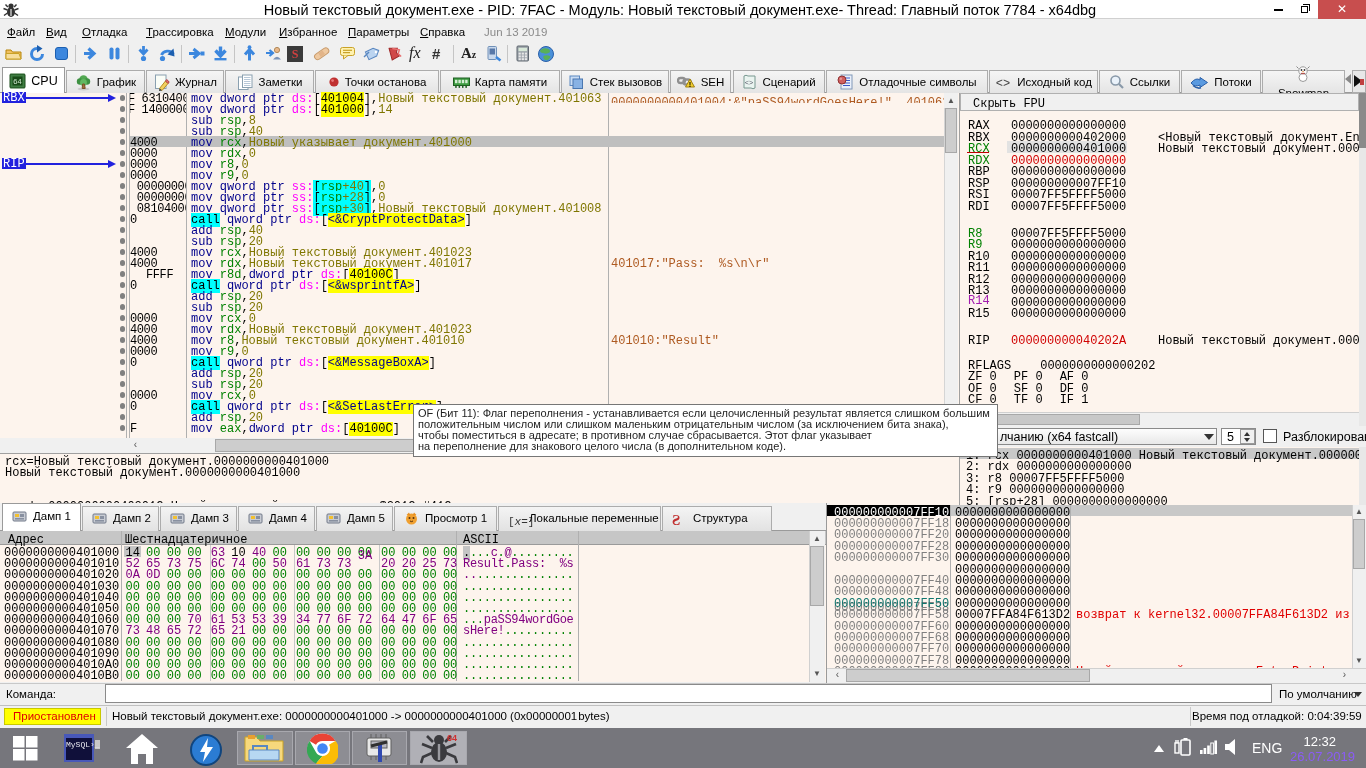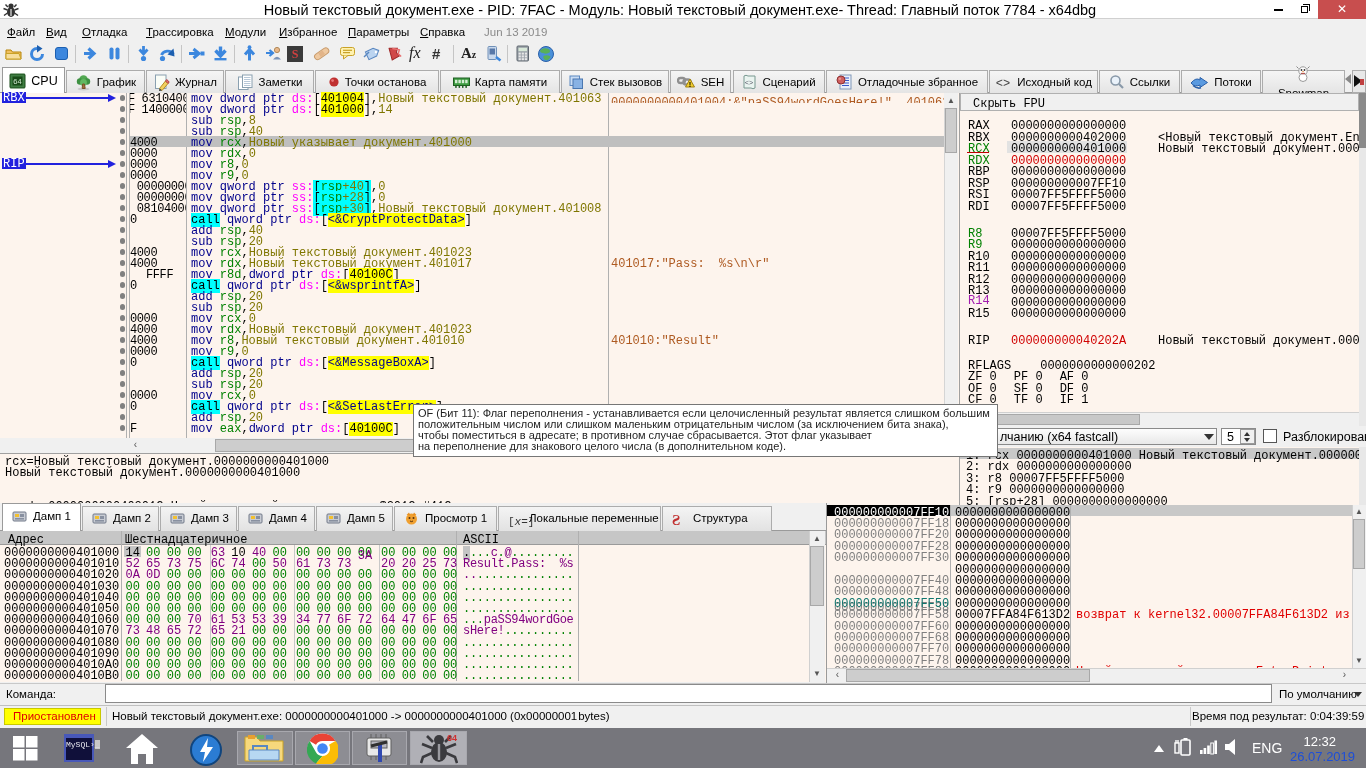--- a/index.html
+++ b/index.html
@@ -268,21 +268,21 @@
         <g stroke="#3858C8">
           <line x1="6" y1="4" x2="13" y2="4"></line>
           <line x1="6" y1="6.5" x2="13" y2="6.5"></line>
           <line x1="6" y1="9" x2="13" y2="9"></line>
           <line x1="6" y1="11.5" x2="13" y2="11.5"></line>
         </g>
         <circle cx="5" cy="6" r="4" fill="#D06060" stroke="#903030"></circle>
         <circle cx="3.8" cy="4.8" r="1.3" fill="#E89898"></circle>
       </svg>
     </span>
-    <span class="sans" style="font-size:11.5px;color:#000;">Отладочные збранное</span>
+    <span class="sans" style="font-size:11.5px;color:#000;">Отладочные символы</span>
   </div>
 <div class="tab" style="left:989px;top:70px;width:109px;height:23px;background:linear-gradient(#F5F5F5,#E4E4E4);border:1px solid #ACACAC;border-bottom:none;">
 <span style="flex:0 0 auto;display:inline-flex;">
       <svg width="17" height="17">
         <text x="8" y="12.5" font-size="12" text-anchor="middle" fill="#444" font-family="Liberation Mono">&lt;&gt;</text>
       </svg>
     </span>
     <span class="sans" style="font-size:11.5px;color:#000;">Исходный код</span>
   </div>
 <div class="tab" style="left:1099px;top:70px;width:81px;height:23px;background:linear-gradient(#F5F5F5,#E4E4E4);border:1px solid #ACACAC;border-bottom:none;">
@@ -892,21 +892,21 @@
 <div class="abs sans" style="left:6px;top:688px;color:#000;">Команда:</div>
 <div class="abs" style="left:105px;top:684px;width:1167px;height:19px;background:#FFF;border:1px solid #8A8A8A;"></div>
 <div class="abs sans" style="left:1279px;top:688px;color:#000;">По умолчанию</div>
 <div class="abs" style="left:1353.5px;top:692px;width:0;height:0;border-left:4px solid transparent;border-right:4px solid transparent;border-top:5px solid #333;"></div>
 <div class="abs" style="left:0;top:705px;width:1366px;height:23px;background:#F0F0F0;border-top:1px solid #C0C0C0;"></div>
 <div class="abs" style="left:4px;top:708px;width:97px;height:17px;background:#FFFF00;border:1px solid #C8C800;"></div>
 <div class="abs sans" style="left:13px;top:710px;color:#E00000;">Приостановлен</div>
 <div class="abs" style="left:106px;top:707px;width:1px;height:19px;background:#C8C8C8;"></div>
 <div class="abs sans" style="left:112px;top:710px;color:#000;">Новый текстовый документ.exe: 0000000000401000 -&gt; 0000000000401000 (0x00000001 bytes)</div>
 <div class="abs" style="left:1190px;top:707px;width:1px;height:19px;background:#C8C8C8;"></div>
-<div class="abs sans" style="left:1192px;top:710px;color:#000;white-space:nowrap;">Время под результат: 0:04:39:59</div>
+<div class="abs sans" style="left:1192px;top:710px;color:#000;white-space:nowrap;">Время под отладкой: 0:04:39:59</div>
 <div class="abs" style="left:0;top:728px;width:1366px;height:40px;background:#76767C;"></div>
 <svg class="abs" style="left:13px;top:736px;" width="25" height="25" viewBox="0 0 25 25">
     <g fill="#FFF">
       <rect x="0" y="0" width="11.5" height="11.5"></rect>
       <rect x="13" y="0" width="11.5" height="11.5"></rect>
       <rect x="0" y="13" width="11.5" height="11.5"></rect>
       <rect x="13" y="13" width="11.5" height="11.5"></rect>
     </g>
   </svg>
 <div class="abs" style="left:64px;top:734px;width:30px;height:28px;background:#10103A;border:2px solid #4858B8;border-top:4px solid #4858B8;"></div>
@@ -983,12 +983,12 @@
       <rect x="7.2" y="5.5" width="2.6" height="8.5"></rect>
       <rect x="10.8" y="3" width="2.6" height="11" fill="none" stroke="#FFF"></rect>
       <rect x="14.4" y="0.5" width="2.6" height="13.5"></rect>
     </g>
   </svg>
 <svg class="abs" style="left:1225px;top:738px;" width="14" height="18" viewBox="0 0 14 18">
     <path d="M0 6 L4 6 L10 1 L10 17 L4 12 L0 12 Z" fill="#FFF"></path>
   </svg>
 <div class="abs" style="left:1252px;top:740px;color:#FFF;font-size:14px;">ENG</div>
 <div class="abs" style="left:1290px;top:734px;width:46px;text-align:right;color:#FFF;font-size:13px;">12:32</div>
-<div class="abs" style="left:1290px;top:749px;width:58px;text-align:right;color:#1d4ed8;font-size:13px;">26.07.2019</div>
+<div class="abs" style="left:1290px;top:749px;width:58px;text-align:right;color:#8b5cf6;font-size:13px;">26.07.2019</div>
 </body></html>

